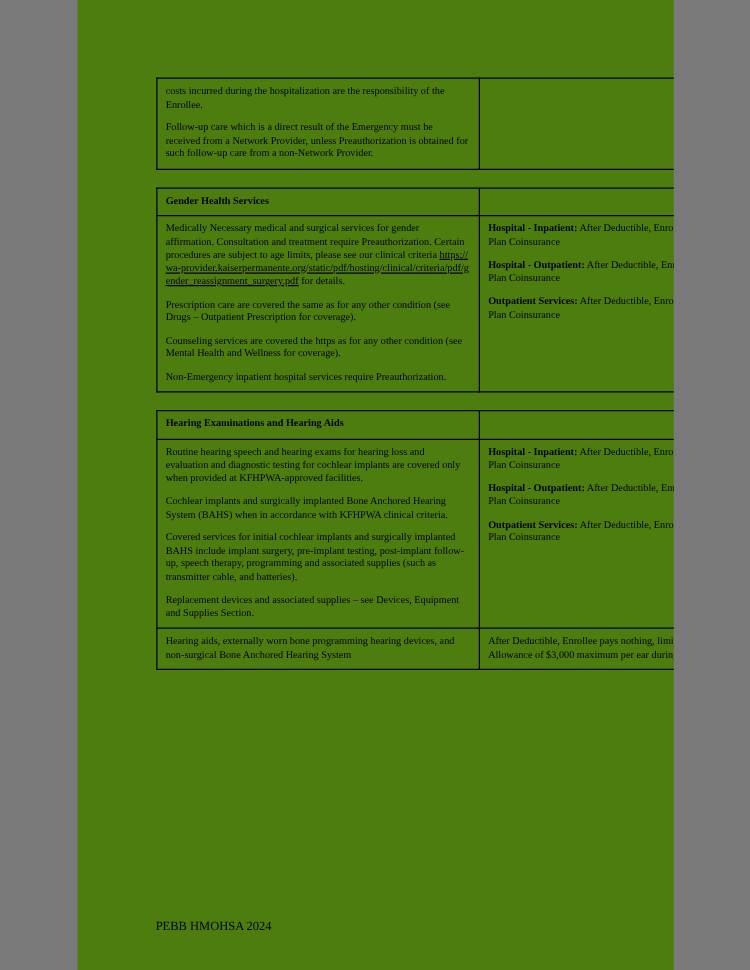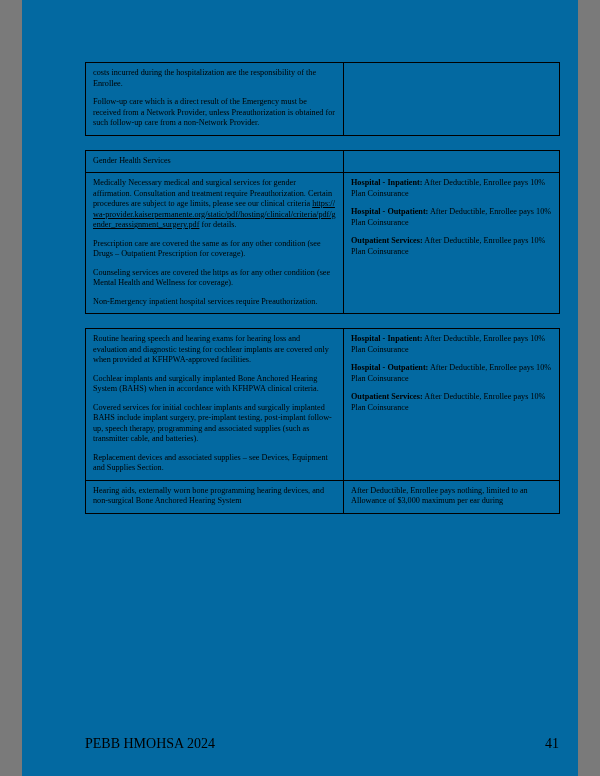--- a/index.html
+++ b/index.html
@@ -2,23 +2,23 @@
 <html><head>
 <meta charset="utf-8">
 <style>
   html, body {
     margin: 0;
     padding: 0;
     background: #7a7a7a;
   }
   .page {
     position: relative;
-    width: 556px;
+    width: 477px;
     height: 776px;
-    background: #0369a1;
+    background: #4d7c0f;
     margin: 0 auto;
     font-family: "Liberation Serif", serif;
     color: #000000;
     box-sizing: border-box;
     overflow: hidden;
   }
   .content {
     position: absolute;
     left: 63px;
     top: 62px;
@@ -35,21 +35,21 @@
     border: 1px solid #000000;
     vertical-align: top;
     padding: 5px 7px 6px 7px;
     font-size: 8.2px;
     line-height: 1.28;
   }
   col.c1 { width: 258px; }
   col.c2 { width: 216px; }
 
   .hdr-cell {
-    font-weight: normal;
+    font-weight: bold;
     font-size: 8.4px;
   }
   .blank-cell { }
   p.para {
     margin: 0 0 8px 0;
   }
   p.para:last-child {
     margin-bottom: 0;
   }
   .lnk {
@@ -64,21 +64,21 @@
     padding: 5px 7px 6px 7px;
     font-size: 8.2px;
     line-height: 1.3;
   }
 
   .footer {
     position: absolute;
     left: 63px;
     top: 736px;
     width: 474px;
-    font-size: 14px;
+    font-size: 10px;
     display: flex;
     justify-content: space-between;
     font-family: "Liberation Serif", serif;
   }
 </style>
 </head>
 <body>
 
 <div class="page">
   <div class="content">
@@ -125,20 +125,24 @@
       </tbody>
     </table>
 
     <table class="doc-table">
       <colgroup>
           <col class="c1">
           <col class="c2">
         </colgroup>
       <tbody>
         <tr>
+          <td class="hdr-cell">Hearing Examinations and Hearing Aids</td>
+          <td class="hdr-cell blank-cell">&nbsp;</td>
+        </tr>
+        <tr>
           <td>
             <p class="para">Routine hearing speech and hearing exams for hearing loss and evaluation and diagnostic testing for cochlear implants are covered only when provided at KFHPWA-approved facilities.</p>
             <p class="para">Cochlear implants and surgically implanted Bone Anchored Hearing System (BAHS) when in accordance with KFHPWA clinical criteria.</p>
             <p class="para">Covered services for initial cochlear implants and surgically implanted BAHS include implant surgery, pre-implant testing, post-implant follow-up, speech therapy, programming and associated supplies (such as transmitter cable, and batteries).</p>
             <p class="para">Replacement devices and associated supplies – see Devices, Equipment and Supplies Section.</p>
           </td>
           <td>
             <p class="para"><span class="bold">Hospital - Inpatient:</span><span> After Deductible, Enrollee pays 10% Plan Coinsurance</span></p>
             <p class="para"><span class="bold">Hospital - Outpatient:</span><span> After Deductible, Enrollee pays 10% Plan Coinsurance</span></p>
             <p class="para"><span class="bold">Outpatient Services:</span><span> After Deductible, Enrollee pays 10% Plan Coinsurance</span></p>

